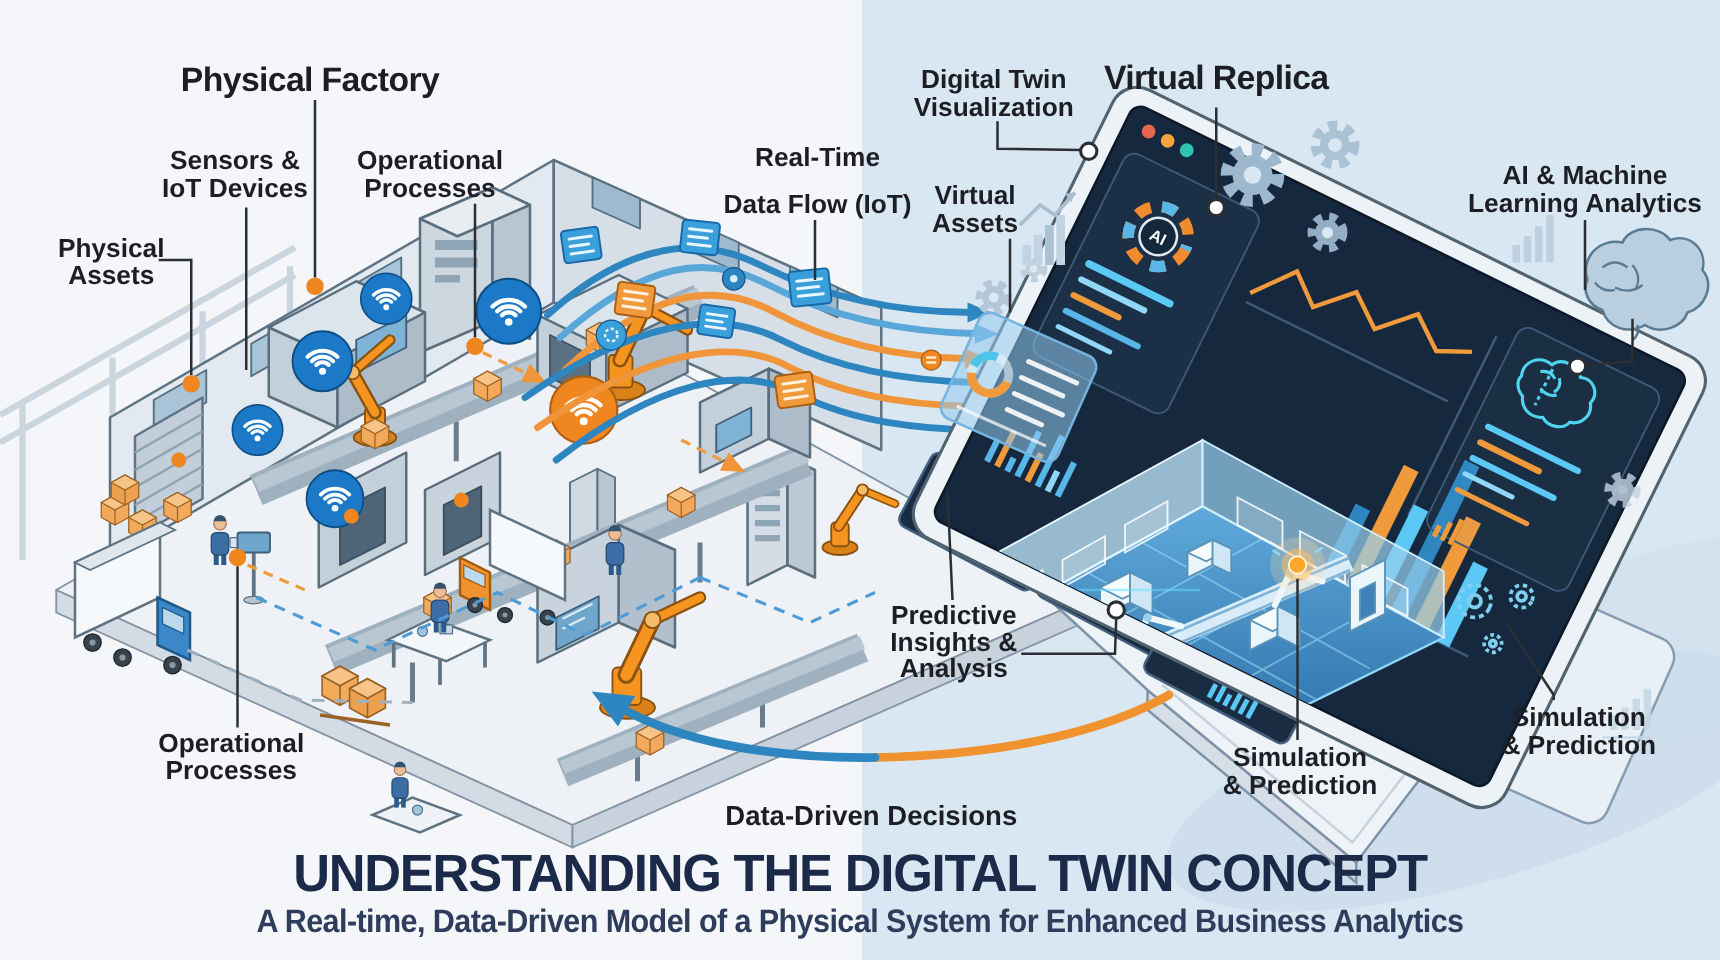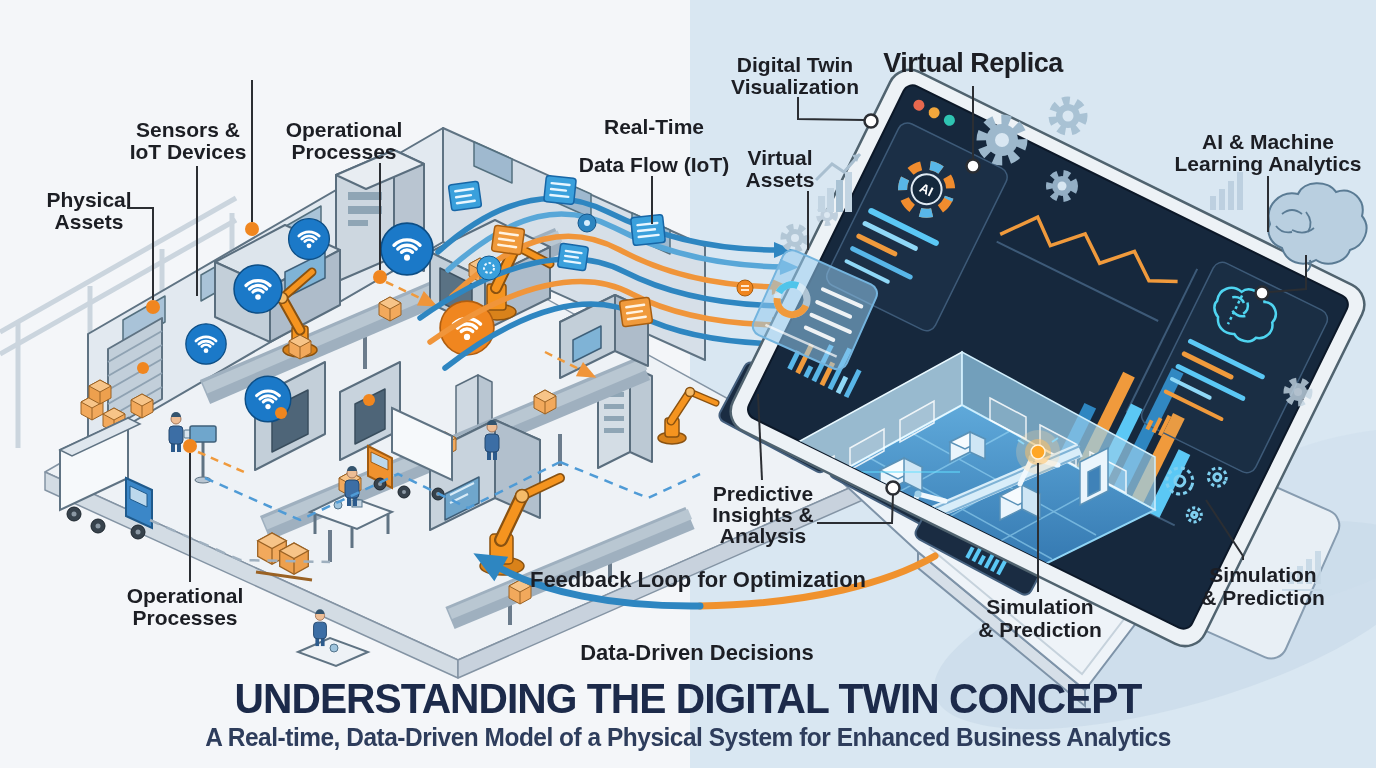--- a/index.html
+++ b/index.html
@@ -804,20 +804,21 @@
     <circle cx="369" cy="400" r="6"></circle>
   </g>
   <g fill="#ffffff" stroke="#2b2e33" stroke-width="2.5">
     <circle cx="871" cy="121" r="6.5"></circle>
     <circle cx="973" cy="166" r="6.5"></circle>
     <circle cx="893" cy="488" r="6.5"></circle>
     <circle cx="1262" cy="293" r="6.5"></circle>
   </g>
 </svg>
 
+<div class="lbl sz-lg" style="left:248px;top:64px;">Physical Factory</div>
 <div class="lbl sz-md" style="left:188px;top:129px;">Sensors &amp;</div>
 <div class="lbl sz-md" style="left:188px;top:151px;">IoT Devices</div>
 <div class="lbl sz-md" style="left:89px;top:199px;">Physical</div>
 <div class="lbl sz-md" style="left:89px;top:221px;">Assets</div>
 <div class="lbl sz-md" style="left:344px;top:129px;">Operational</div>
 <div class="lbl sz-md" style="left:344px;top:151px;">Processes</div>
 <div class="lbl sz-md" style="left:654px;top:126px;">Real-Time</div>
 <div class="lbl sz-md" style="left:654px;top:164px;">Data Flow (IoT)</div>
 <div class="lbl sz-md" style="left:795px;top:64px;">Digital Twin</div>
 <div class="lbl sz-md" style="left:795px;top:86px;">Visualization</div>
@@ -828,19 +829,18 @@
 <div class="lbl sz-md" style="left:1268px;top:163px;">Learning Analytics</div>
 <div class="lbl sz-md" style="left:763px;top:493px;">Predictive</div>
 <div class="lbl sz-md" style="left:763px;top:514px;">Insights &amp;</div>
 <div class="lbl sz-md" style="left:763px;top:535px;">Analysis</div>
 <div class="lbl sz-md" style="left:1040px;top:606px;">Simulation</div>
 <div class="lbl sz-md" style="left:1040px;top:629px;">&amp; Prediction</div>
 <div class="lbl sz-md" style="left:1263px;top:574px;">Simulation</div>
 <div class="lbl sz-md" style="left:1263px;top:597px;">&amp; Prediction</div>
 <div class="lbl sz-md" style="left:185px;top:595px;">Operational</div>
 <div class="lbl sz-md" style="left:185px;top:617px;">Processes</div>
-<div class="lbl sz-fb" style="left:698px;top:580px;">Feedback Loop for Optimization</div>
 <div class="lbl sz-fb" style="left:697px;top:627px;margin-top:26px;">Data-Driven Decisions</div>
 
 <div class="footer-title">UNDERSTANDING THE DIGITAL TWIN CONCEPT</div>
 <div class="footer-sub">A Real-time, Data-Driven Model of a Physical System for Enhanced Business Analytics</div>
 
 </div>
 
 </body></html>

